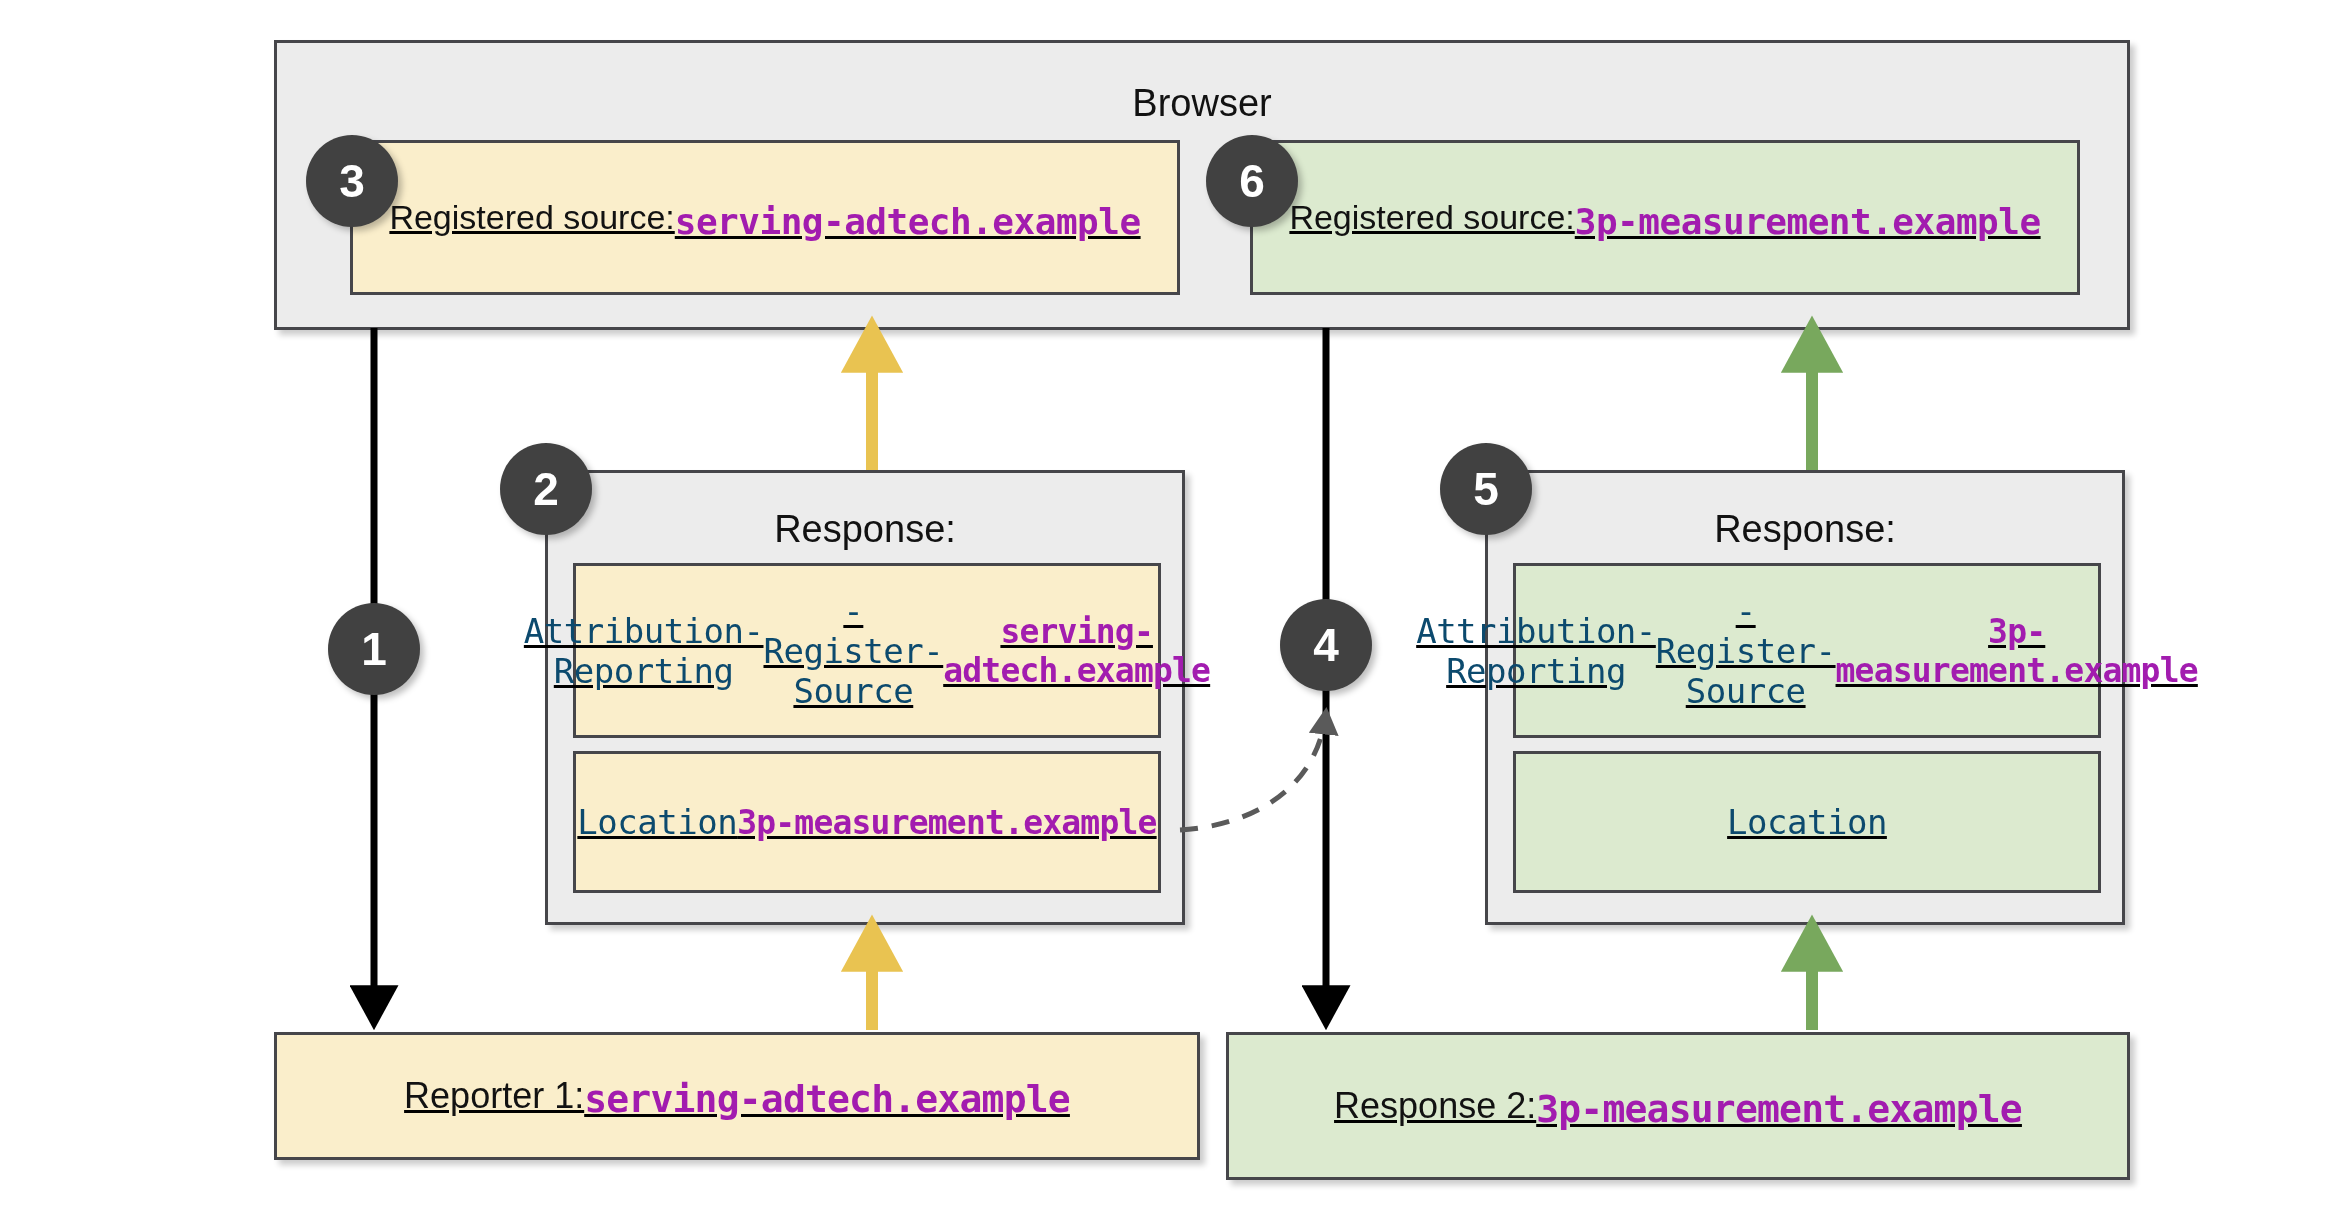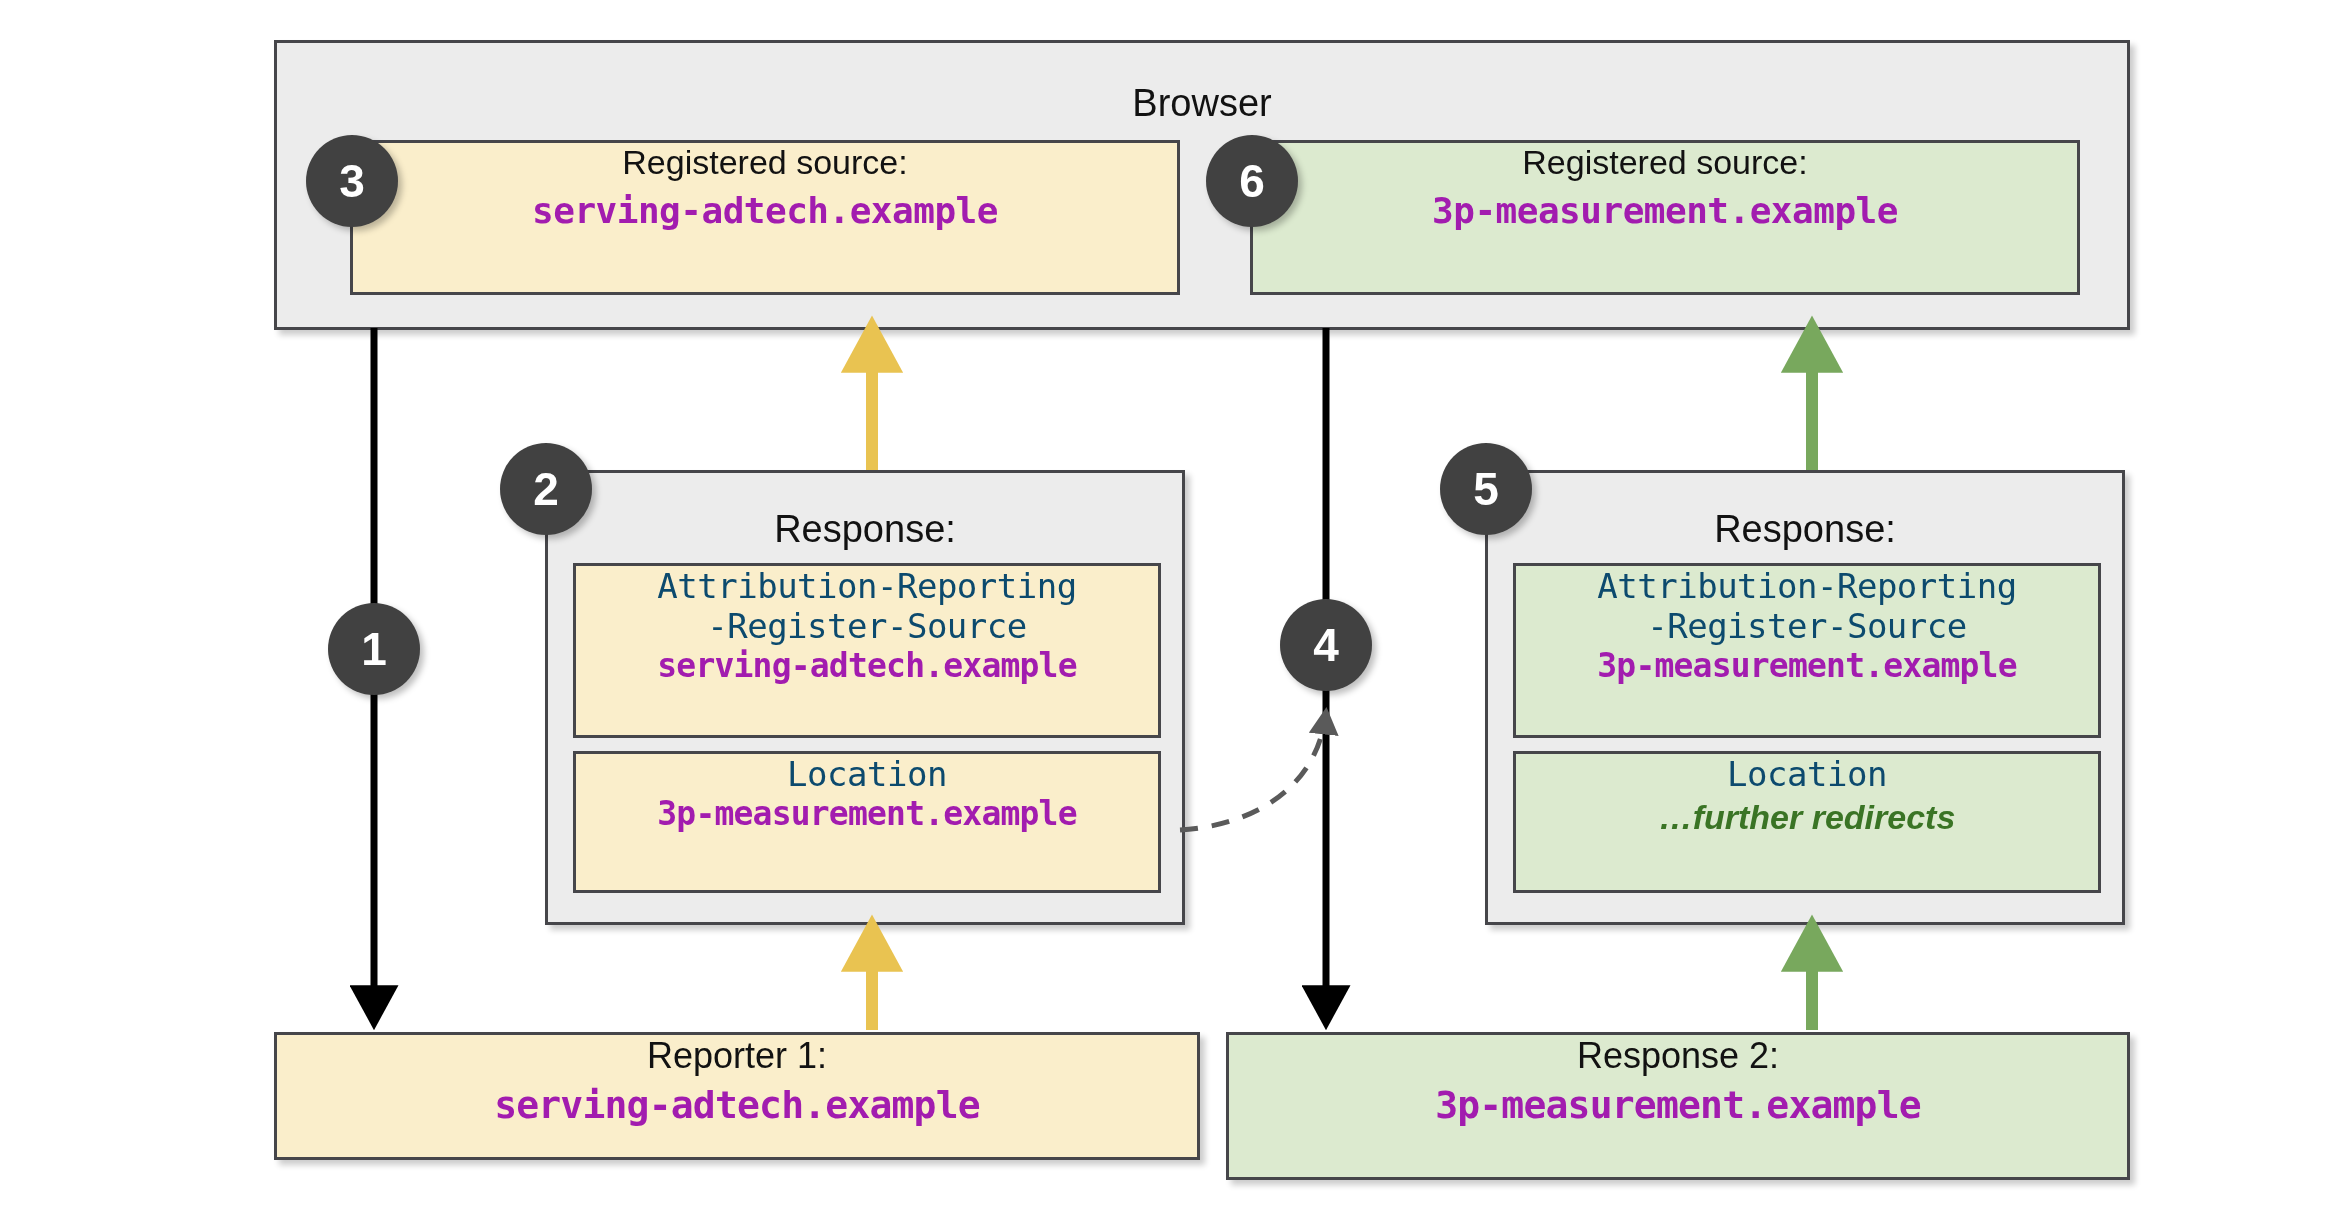--- a/index.html
+++ b/index.html
@@ -38,23 +38,25 @@
     position: absolute;
     left: 0; right: 0;
     text-align: center;
     line-height: 1.22;
     margin-top: 9px;
   }
   .vcenter {
     position: absolute;
     left: 0; right: 0; top: 0; bottom: 0;
     display: flex;
-    flex-direction: column;
+    flex-direction: row;
     align-items: center;
+    justify-content: center;
     text-align: center;
+    text-decoration: underline;
   }
   .sans {
     font-family: "Liberation Sans", sans-serif;
     color: #121212;
   }
   .mono {
     font-family: "DejaVu Sans Mono", "Liberation Mono", monospace;
     color: #0c4a6e;
   }
   .monogreen {
@@ -186,21 +188,20 @@
       <div class="vcenter">
         <div class="mono t-header">Attribution-Reporting</div>
         <div class="mono t-header">-Register-Source</div>
         <div class="monogreen t-domain">3p-measurement.example</div>
       </div>
     </div>
 
     <div class="box green noshadow" style="left:25px; top:278px; width:588px; height:142px; border-width:3px;">
       <div class="vcenter">
         <div class="mono t-header">Location</div>
-        <div class="italgreen t-further" style="margin-top:4px;">…further redirects</div>
       </div>
     </div>
   </div>
 
   <div class="box yellow" style="left:274px; top:1032px; width:926px; height:128px;">
     <div class="vcenter">
       <div class="sans t-reporter">Reporter 1:</div>
       <div class="monogreen t-repdomain" style="margin-top:6px;">serving-adtech.example</div>
     </div>
   </div>

